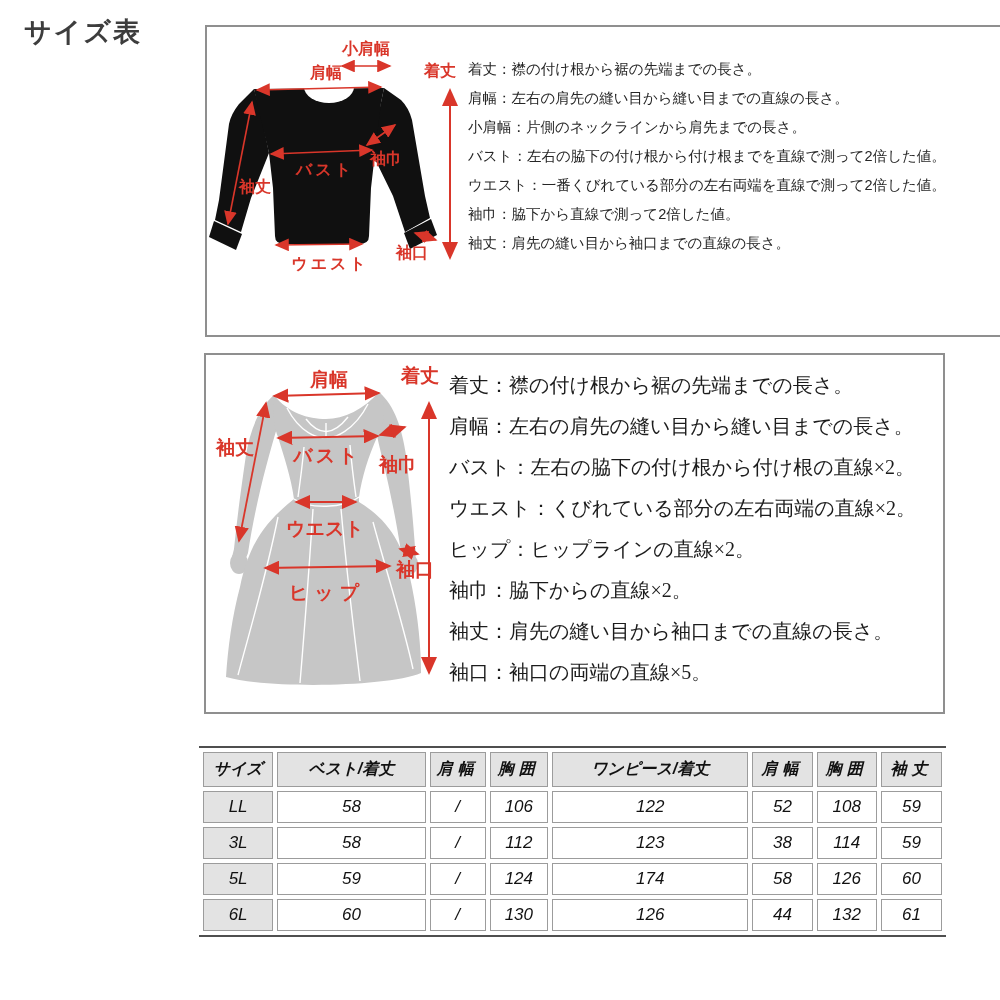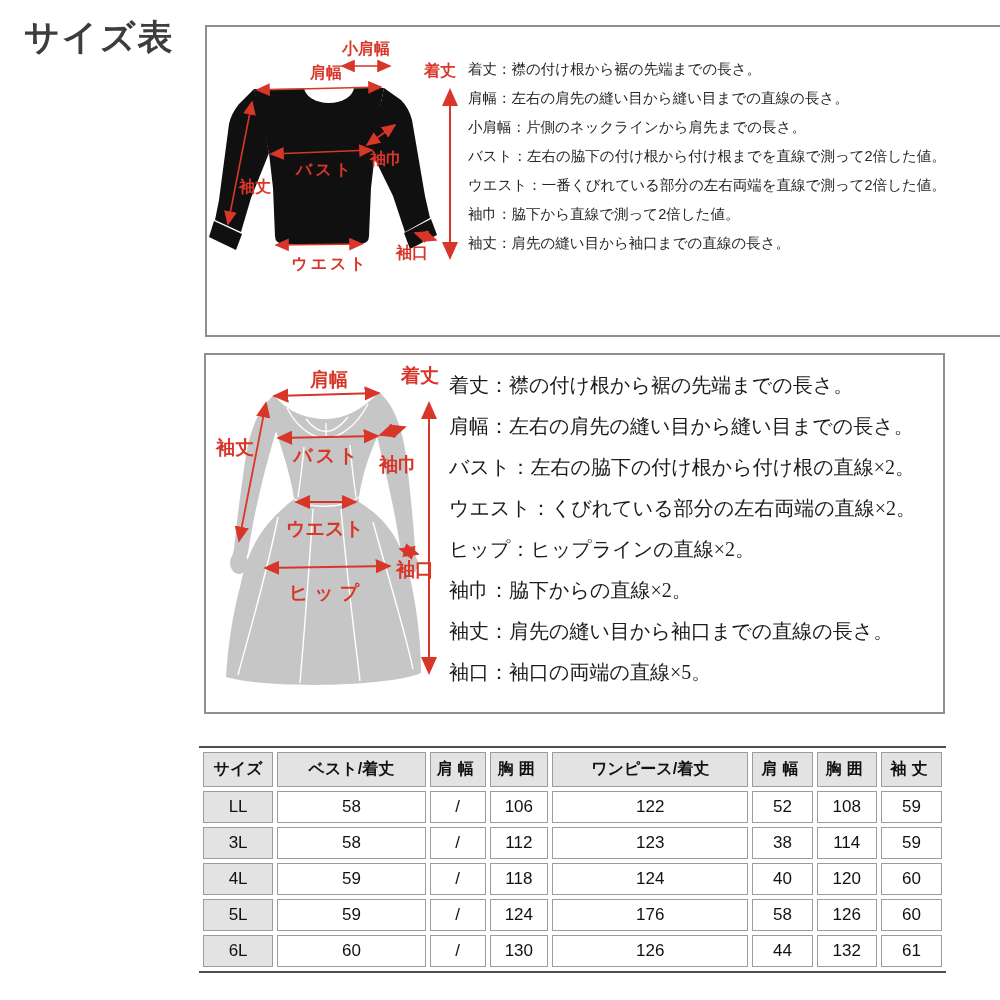--- a/index.html
+++ b/index.html
@@ -2,21 +2,21 @@
 <html><head>
 <meta charset="utf-8">
 <style>
   html,body { margin:0; padding:0; }
   body {
     width:1000px; height:1000px; position:relative; background:#ffffff;
     font-family:"Liberation Sans","DejaVu Sans",sans-serif; color:#2b2b2b;
   }
   .page-title {
     position:absolute; left:24px; top:14px;
-    font-size:35px; font-weight:bold; color:#3d3d3d; letter-spacing:2px;
+    font-size:27px; font-weight:bold; color:#3d3d3d; letter-spacing:2px;
   }
   .panel {
     position:absolute; border:2px solid #8f8f8f; background:#fff;
     box-sizing:border-box; overflow:hidden;
   }
   #panel-sweater { left:205px; top:25px; width:860px; height:312px; }
   #panel-dress   { left:204px; top:353px; width:741px; height:361px; }
 
   #panel-sweater .diagram { position:absolute; left:2px; top:1px; }
   #panel-dress   .diagram { position:absolute; left:2px; top:2px; }
@@ -34,21 +34,21 @@
   .table-wrap {
     position:absolute; left:199px; top:746px; width:747px;
     border-top:2px solid #4f4f4f; border-bottom:2px solid #4f4f4f;
     background:#fff;
   }
   table.size-table {
     width:100%; border-collapse:separate; border-spacing:4px; table-layout:fixed;
   }
   .size-table th, .size-table td {
     border:1px solid #9c9c9c; text-align:center; vertical-align:middle;
-    background:#fff; padding:0; color:#111;
+    background:#fff; padding:0; color:#111;font-style:italic;
   }
   .size-table th {
     background:#e3e3e3; font-size:16px; font-weight:bold; height:33px;
   }
   .size-table th.sp { letter-spacing:5px; }
   .size-table td { font-size:17px; height:30px; font-weight:normal; }
   .size-table td.size-col { background:#e3e3e3; }
 
   svg text.lbl { fill:#d9362a; font-weight:bold; }
   svg .ann { stroke:#d9362a; fill:none; }
@@ -209,35 +209,25 @@
         <td class="size-col">3L</td>
         <td>58</td>
         <td>/</td>
         <td>112</td>
         <td>123</td>
         <td>38</td>
         <td>114</td>
         <td>59</td>
       </tr>
       <tr>
-        <td class="size-col">4L</td>
-        <td>59</td>
-        <td>/</td>
-        <td>118</td>
-        <td>124</td>
-        <td>40</td>
-        <td>120</td>
-        <td>60</td>
-      </tr>
-      <tr>
         <td class="size-col">5L</td>
         <td>59</td>
         <td>/</td>
         <td>124</td>
-        <td>176</td>
+        <td>174</td>
         <td>58</td>
         <td>126</td>
         <td>60</td>
       </tr>
       <tr>
         <td class="size-col">6L</td>
         <td>60</td>
         <td>/</td>
         <td>130</td>
         <td>126</td>

